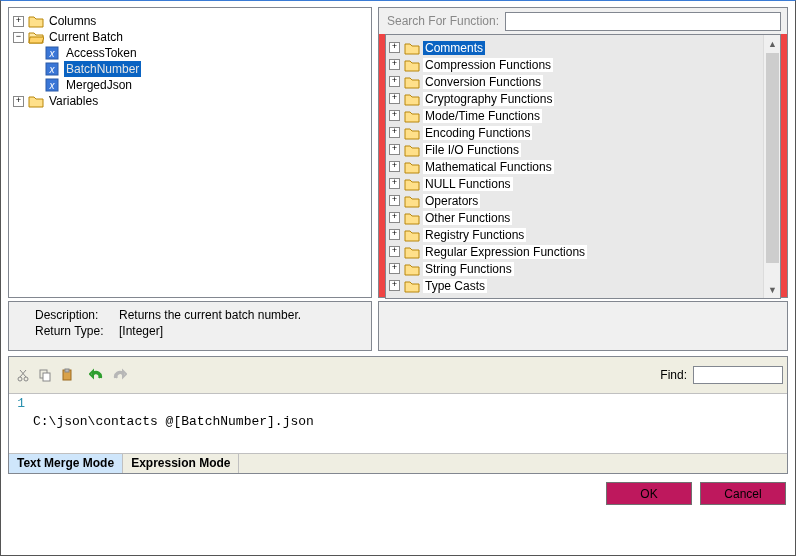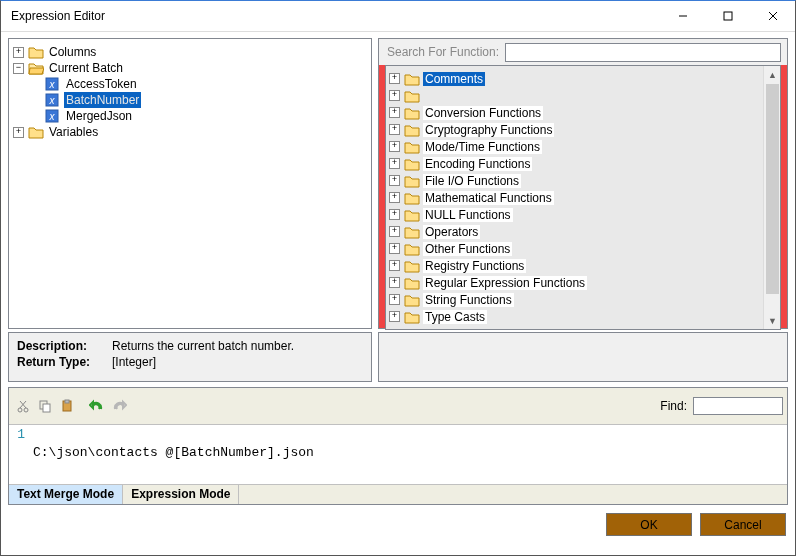--- a/index.html
+++ b/index.html
@@ -133,21 +133,21 @@
     padding: 0 7px 0 7px;
     gap: 6px;
   }
   .desc-panel, .empty-panel {
     border: 1px solid #828790;
     background: #f0f0f0;
   }
   .desc-panel { width: 364px; padding: 6px 8px; }
   .empty-panel { flex: 1; }
   .desc-line { display: flex; margin-bottom: 2px; }
-  .desc-key { font-weight: bold; width: 95px; }
+  .desc-key { font-weight: normal; width: 84px; margin-left: 18px; }
   .desc-val { }
 
   .editor-area {
     margin: 5px 7px 0 7px;
     border: 1px solid #828790;
     display: flex; flex-direction: column;
     height: 118px;
   }
   .toolbar {
     background: #efeee2;
@@ -183,50 +183,30 @@
   }
   .tab.active { background: #cfe6fb; }
 
   .button-row {
     display:flex; justify-content:flex-end; gap:8px;
     padding: 8px 9px 9px 0;
   }
   .dlg-btn {
     width: 86px; height: 23px;
     border: 1px solid #707070;
-    background: #a16207;
+    background: #be185d;
     font-family: inherit; font-size:12px;
     display:flex; align-items:center; justify-content:center;
   }
 </style>
 </head>
 <body>
 
 <div class="window">
 
-  <div class="titlebar">
-    <div class="title">Expression Editor</div>
-    <div class="spacer"></div>
-    <div class="winbtn">
-        <svg width="10" height="10">
-          <line x1="1" y1="5" x2="9" y2="5" stroke="#000" stroke-width="1"></line>
-        </svg>
-      </div>
-    <div class="winbtn">
-        <svg width="10" height="10">
-          <rect x="1" y="1" width="8" height="8" fill="none" stroke="#000" stroke-width="1"></rect>
-        </svg>
-      </div>
-    <div class="winbtn">
-        <svg width="10" height="10">
-          <line x1="1" y1="1" x2="9" y2="9" stroke="#000" stroke-width="1"></line>
-          <line x1="9" y1="1" x2="1" y2="9" stroke="#000" stroke-width="1"></line>
-        </svg>
-      </div>
-  </div>
 
   <div class="content">
 
     <div class="upper-row">
 
       <div class="tree-panel">
         <div class="tree-body">
 
           <div class="tree-row">
             <span class="expander">+</span>
@@ -304,20 +284,21 @@
                 <span class="folder-icon"><svg viewBox="0 0 16 14" width="16" height="14">
                     <path d="M1 3 L6 3 L8 5 L15 5 L15 13 L1 13 Z" fill="#ffe08a" stroke="#b8860b"></path>
                   </svg></span>
                 <span class="label-txt cat-selected">Comments</span>
               </div>
               <div class="func-row">
                 <span class="expander">+</span>
                 <span class="folder-icon"><svg viewBox="0 0 16 14" width="16" height="14">
                     <path d="M1 3 L6 3 L8 5 L15 5 L15 13 L1 13 Z" fill="#ffe08a" stroke="#b8860b"></path>
                   </svg></span>
+                <span class="label-txt">Compression Functions</span>
               </div>
               <div class="func-row">
                 <span class="expander">+</span>
                 <span class="folder-icon"><svg viewBox="0 0 16 14" width="16" height="14">
                     <path d="M1 3 L6 3 L8 5 L15 5 L15 13 L1 13 Z" fill="#ffe08a" stroke="#b8860b"></path>
                   </svg></span>
                 <span class="label-txt">Conversion Functions</span>
               </div>
               <div class="func-row">
                 <span class="expander">+</span>

